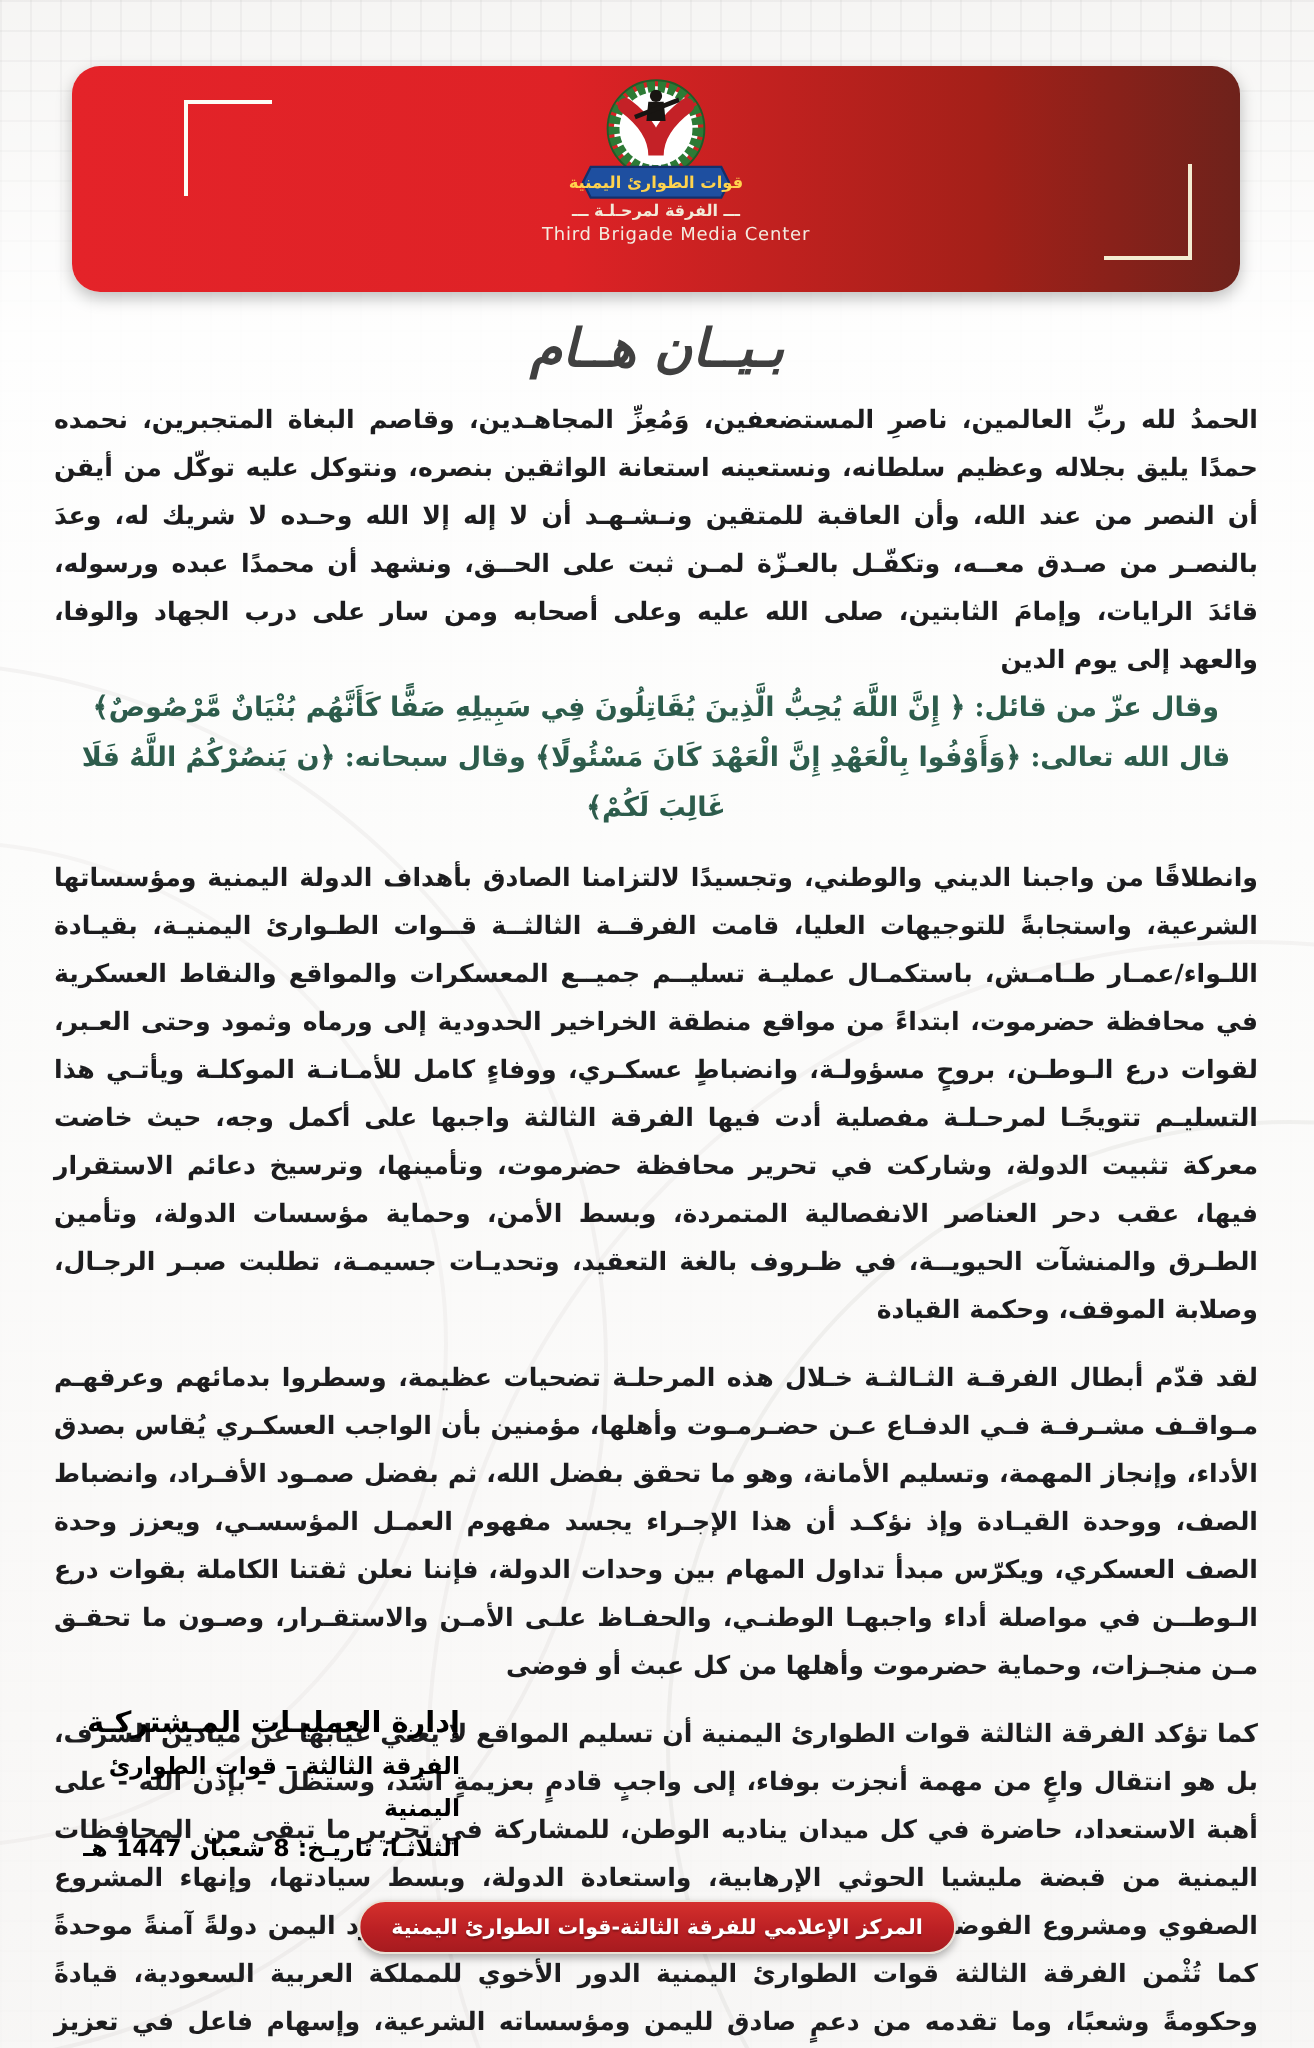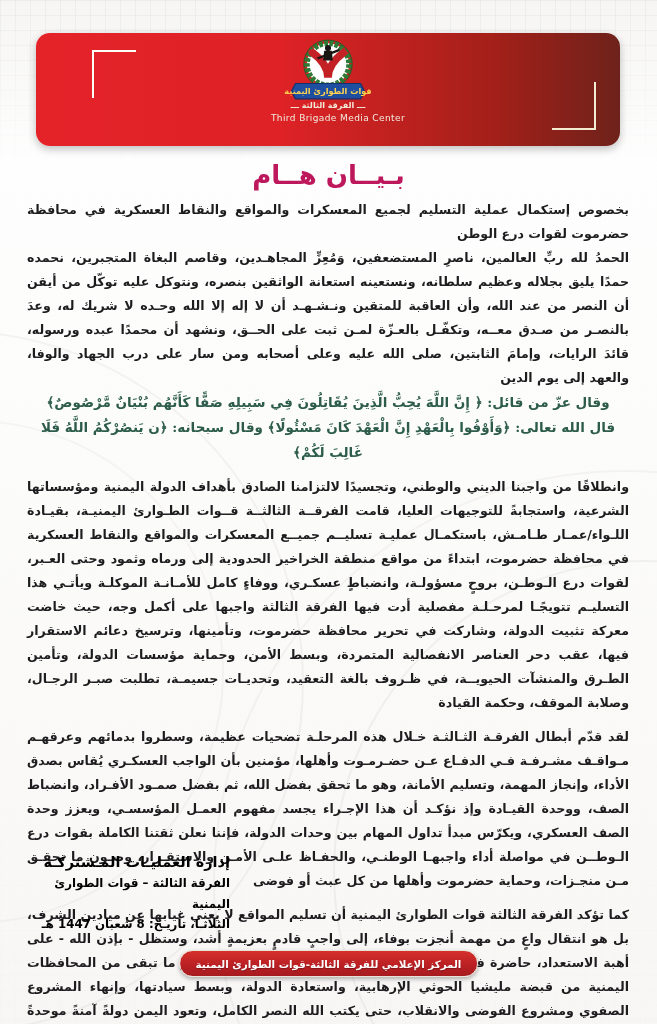--- a/index.html
+++ b/index.html
@@ -51,21 +51,21 @@
   }
   .center-ar{
     color:#ffffff;font-size:13.5px;font-weight:bold;margin-top:2px;direction:rtl;
     text-shadow:0 1px 1px rgba(0,0,0,.35);
   }
   .center-en{color:#f3ece0;font-size:9px;margin-top:3px;letter-spacing:.4px;margin-left:20px;}
 
   
   .page-title{
     position:absolute;top:160px;left:0;right:0;text-align:center;
-    color:#be185d;font-size:26px;font-weight:bold;direction:rtl;letter-spacing:1px;
+    color:#404040;font-size:26px;font-weight:bold;direction:rtl;letter-spacing:1px;font-style:italic;
   }
 
   
   .statement{
     position:absolute;top:198px;left:27px;width:602px;
     direction:rtl;text-align:justify;text-align-last:right;
     color:#1d1d1f;font-weight:bold;font-size:12.6px;line-height:24px;
   }
   .statement p{margin:0 0 0 0;}
   .statement p.gap{margin-top:10px;}
@@ -120,29 +120,28 @@
 
       <path d="M34 14 Q50 26 50 40 Q50 26 66 14" fill="none" stroke="#c42127" stroke-width="8" stroke-linecap="round"></path>
 
       <circle cx="50" cy="9" r="3.2" fill="#181512"></circle>
       <path d="M46 12 L54 12 L55 22 L45 22 Z" fill="#181512"></path>
       <line x1="39" y1="20" x2="62" y2="11" stroke="#181512" stroke-width="2.4"></line>
 
       <polygon points="16,46 84,46 88,54 84,62 16,62 12,54" fill="#1e4fa0" stroke="#14306b" stroke-width="1.2"></polygon>
       <text x="50" y="57" text-anchor="middle" fill="#ffd34d" font-size="8.5" font-weight="bold" font-family="DejaVu Sans, sans-serif" direction="rtl">قوات الطوارئ اليمنية</text>
     </svg>
-    <div class="division-line">ـــ الفرقة الثالثة ـــ</div>
+    <div class="division-line">ـــ الفرقة لمرحـلـة ـــ</div>
     <div class="center-en">Third Brigade Media Center</div>
   </div>
 </div>
 
 <div class="page-title">بـيــان هــام</div>
 
 <div class="statement">
-  <p>بخصوص إستكمال عملية التسليم لجميع المعسكرات والمواقع والنقاط العسكرية في محافظة حضرموت لقوات درع الوطن</p>
   <p>الحمدُ لله ربِّ العالمين، ناصرِ المستضعفين، وَمُعِزِّ المجاهـدين، وقاصم البغاة المتجبرين، نحمده حمدًا يليق بجلاله وعظيم سلطانه، ونستعينه استعانة الواثقين بنصره، ونتوكل عليه توكّل من أيقن أن النصر من عند الله، وأن العاقبة للمتقين ونـشـهـد أن لا إله إلا الله وحـده لا شريك له، وعدَ بالنصـر من صـدق معــه، وتكفّـل بالعـزّة لمـن ثبت على الحــق، ونشهد أن محمدًا عبده ورسوله، قائدَ الرايات، وإمامَ الثابتين، صلى الله عليه وعلى أصحابه ومن سار على درب الجهاد والوفا، والعهد إلى يوم الدين</p>
   <p class="quran">وقال عزّ من قائل: ﴿ إِنَّ اللَّهَ يُحِبُّ الَّذِينَ يُقَاتِلُونَ فِي سَبِيلِهِ صَفًّا كَأَنَّهُم بُنْيَانٌ مَّرْصُوصٌ﴾</p>
   <p class="quran">قال الله تعالى: ﴿وَأَوْفُوا بِالْعَهْدِ إِنَّ الْعَهْدَ كَانَ مَسْئُولًا﴾ وقال سبحانه: ﴿ن يَنصُرْكُمُ اللَّهُ فَلَا غَالِبَ لَكُمْ﴾</p>
   <p class="gap">وانطلاقًا من واجبنا الديني والوطني، وتجسيدًا لالتزامنا الصادق بأهداف الدولة اليمنية ومؤسساتها الشرعية، واستجابةً للتوجيهات العليا، قامت الفرقــة الثالثــة قــوات الطـوارئ اليمنيـة، بقيـادة اللـواء/عمـار طـامـش، باستكمـال عمليـة تسليــم جميــع المعسكرات والمواقع والنقاط العسكرية في محافظة حضرموت، ابتداءً من مواقع منطقة الخراخير الحدودية إلى ورماه وثمود وحتى العـبر، لقوات درع الـوطـن، بروحٍ مسؤولـة، وانضباطٍ عسكـري، ووفاءٍ كامل للأمـانـة الموكلـة ويأتـي هذا التسليـم تتويجًـا لمرحـلـة مفصلية أدت فيها الفرقة الثالثة واجبها على أكمل وجه، حيث خاضت معركة تثبيت الدولة، وشاركت في تحرير محافظة حضرموت، وتأمينها، وترسيخ دعائم الاستقرار فيها، عقب دحر العناصر الانفصالية المتمردة، وبسط الأمن، وحماية مؤسسات الدولة، وتأمين الطـرق والمنشآت الحيويــة، في ظـروف بالغة التعقيد، وتحديـات جسيمـة، تطلبت صبـر الرجـال، وصلابة الموقف، وحكمة القيادة</p>
   <p class="gap">لقد قدّم أبطال الفرقـة الثـالثـة خـلال هذه المرحلـة تضحيات عظيمة، وسطروا بدمائهم وعرقهـم مـواقـف مشـرفـة فـي الدفـاع عـن حضـرمـوت وأهلها، مؤمنين بأن الواجب العسكـري يُقاس بصدق الأداء، وإنجاز المهمة، وتسليم الأمانة، وهو ما تحقق بفضل الله، ثم بفضل صمـود الأفـراد، وانضباط الصف، ووحدة القيـادة وإذ نؤكـد أن هذا الإجـراء يجسد مفهوم العمـل المؤسسـي، ويعزز وحدة الصف العسكري، ويكرّس مبدأ تداول المهام بين وحدات الدولة، فإننا نعلن ثقتنا الكاملة بقوات درع الـوطــن في مواصلة أداء واجبهـا الوطنـي، والحفـاظ علـى الأمـن والاستقـرار، وصـون ما تحقـق مـن منجـزات، وحماية حضرموت وأهلها من كل عبث أو فوضى</p>
   <p class="gap">كما تؤكد الفرقة الثالثة قوات الطوارئ اليمنية أن تسليم المواقع لا يعني غيابها عن ميادين الشرف، بل هو انتقال واعٍ من مهمة أنجزت بوفاء، إلى واجبٍ قادمٍ بعزيمةٍ أشد، وستظل - بإذن الله - على أهبة الاستعداد، حاضرة في كل ميدان يناديه الوطن، للمشاركة في تحرير ما تبقى من المحافظات اليمنية من قبضة مليشيا الحوثي الإرهابية، واستعادة الدولة، وبسط سيادتها، وإنهاء المشروع الصفوي ومشروع الفوضى والانقلاب، حتى يكتب الله النصر الكامل، وتعود اليمن دولةً آمنةً موحدةً كما تُثْمن الفرقة الثالثة قوات الطوارئ اليمنية الدور الأخوي للمملكة العربية السعودية، قيادةً وحكومةً وشعبًا، وما تقدمه من دعمٍ صادق لليمن ومؤسساته الشرعية، وإسهام فاعل في تعزيز الأمن والاستقرار، ومساندة القوات العسكرية في أداء واجبها الوطني</p>
 </div>
 
 <div class="signature">
   <div class="sig-l1">إدارة العمليـات المـشتركـة</div>

